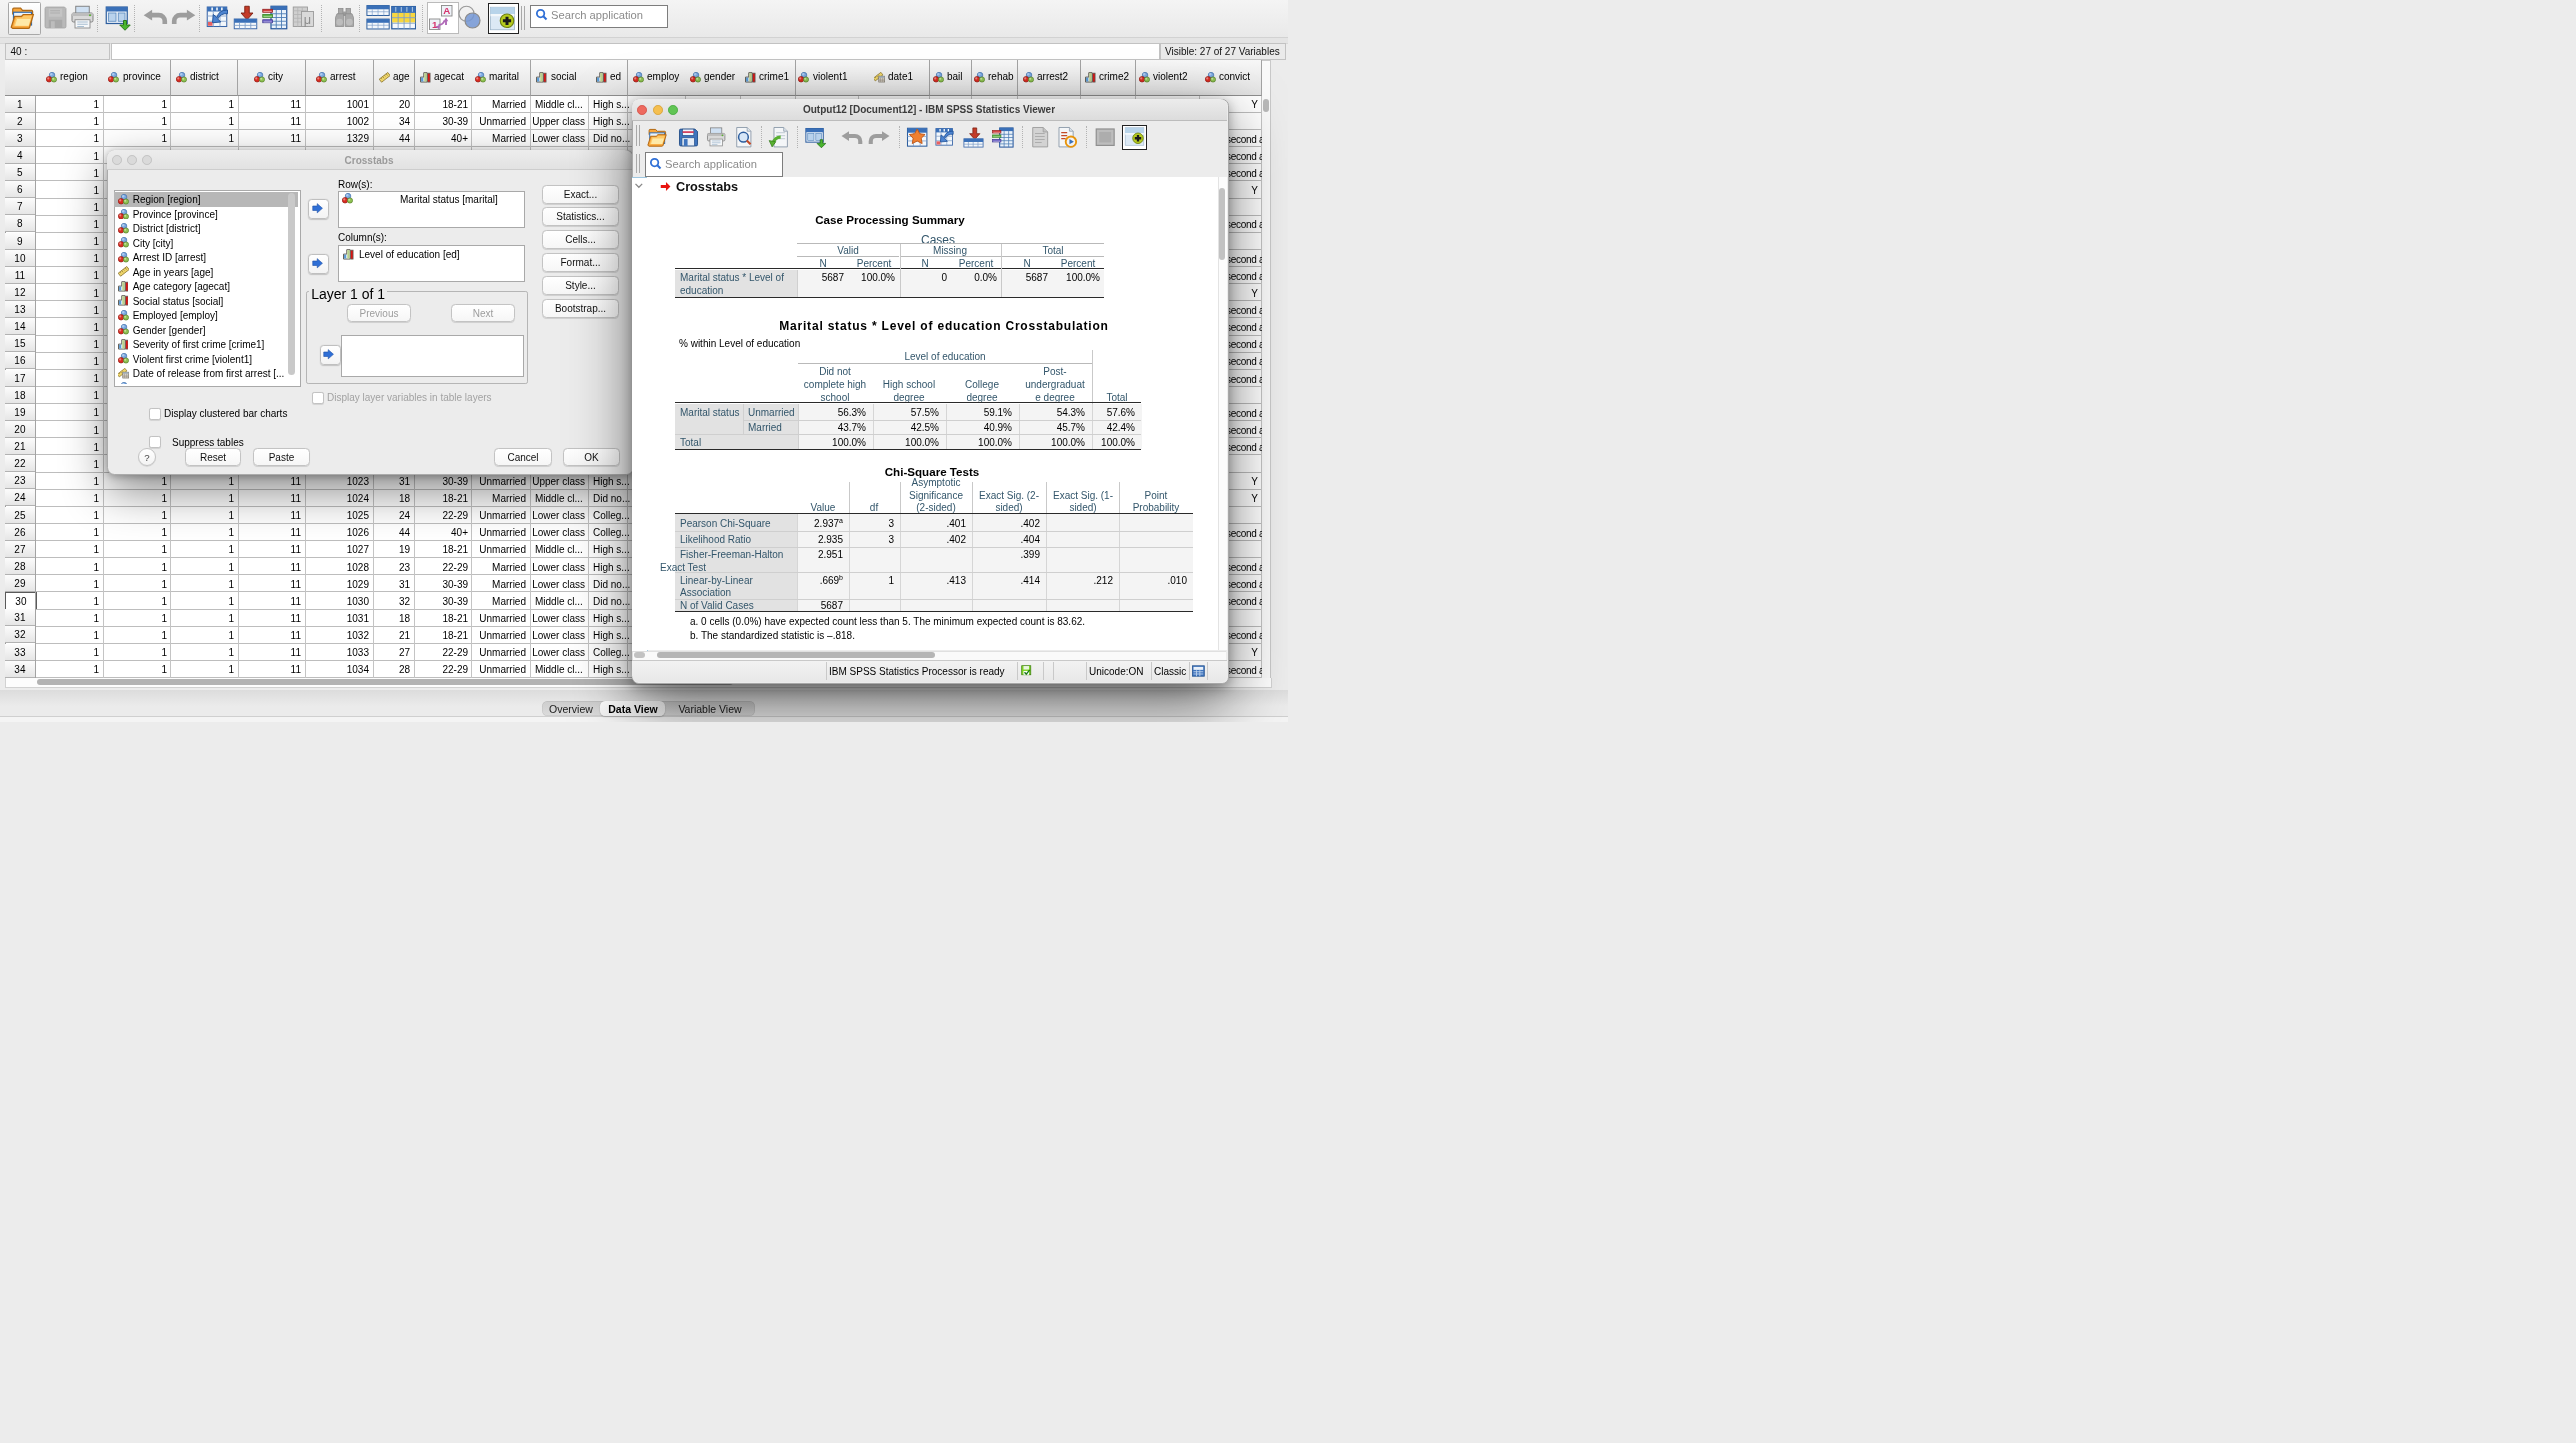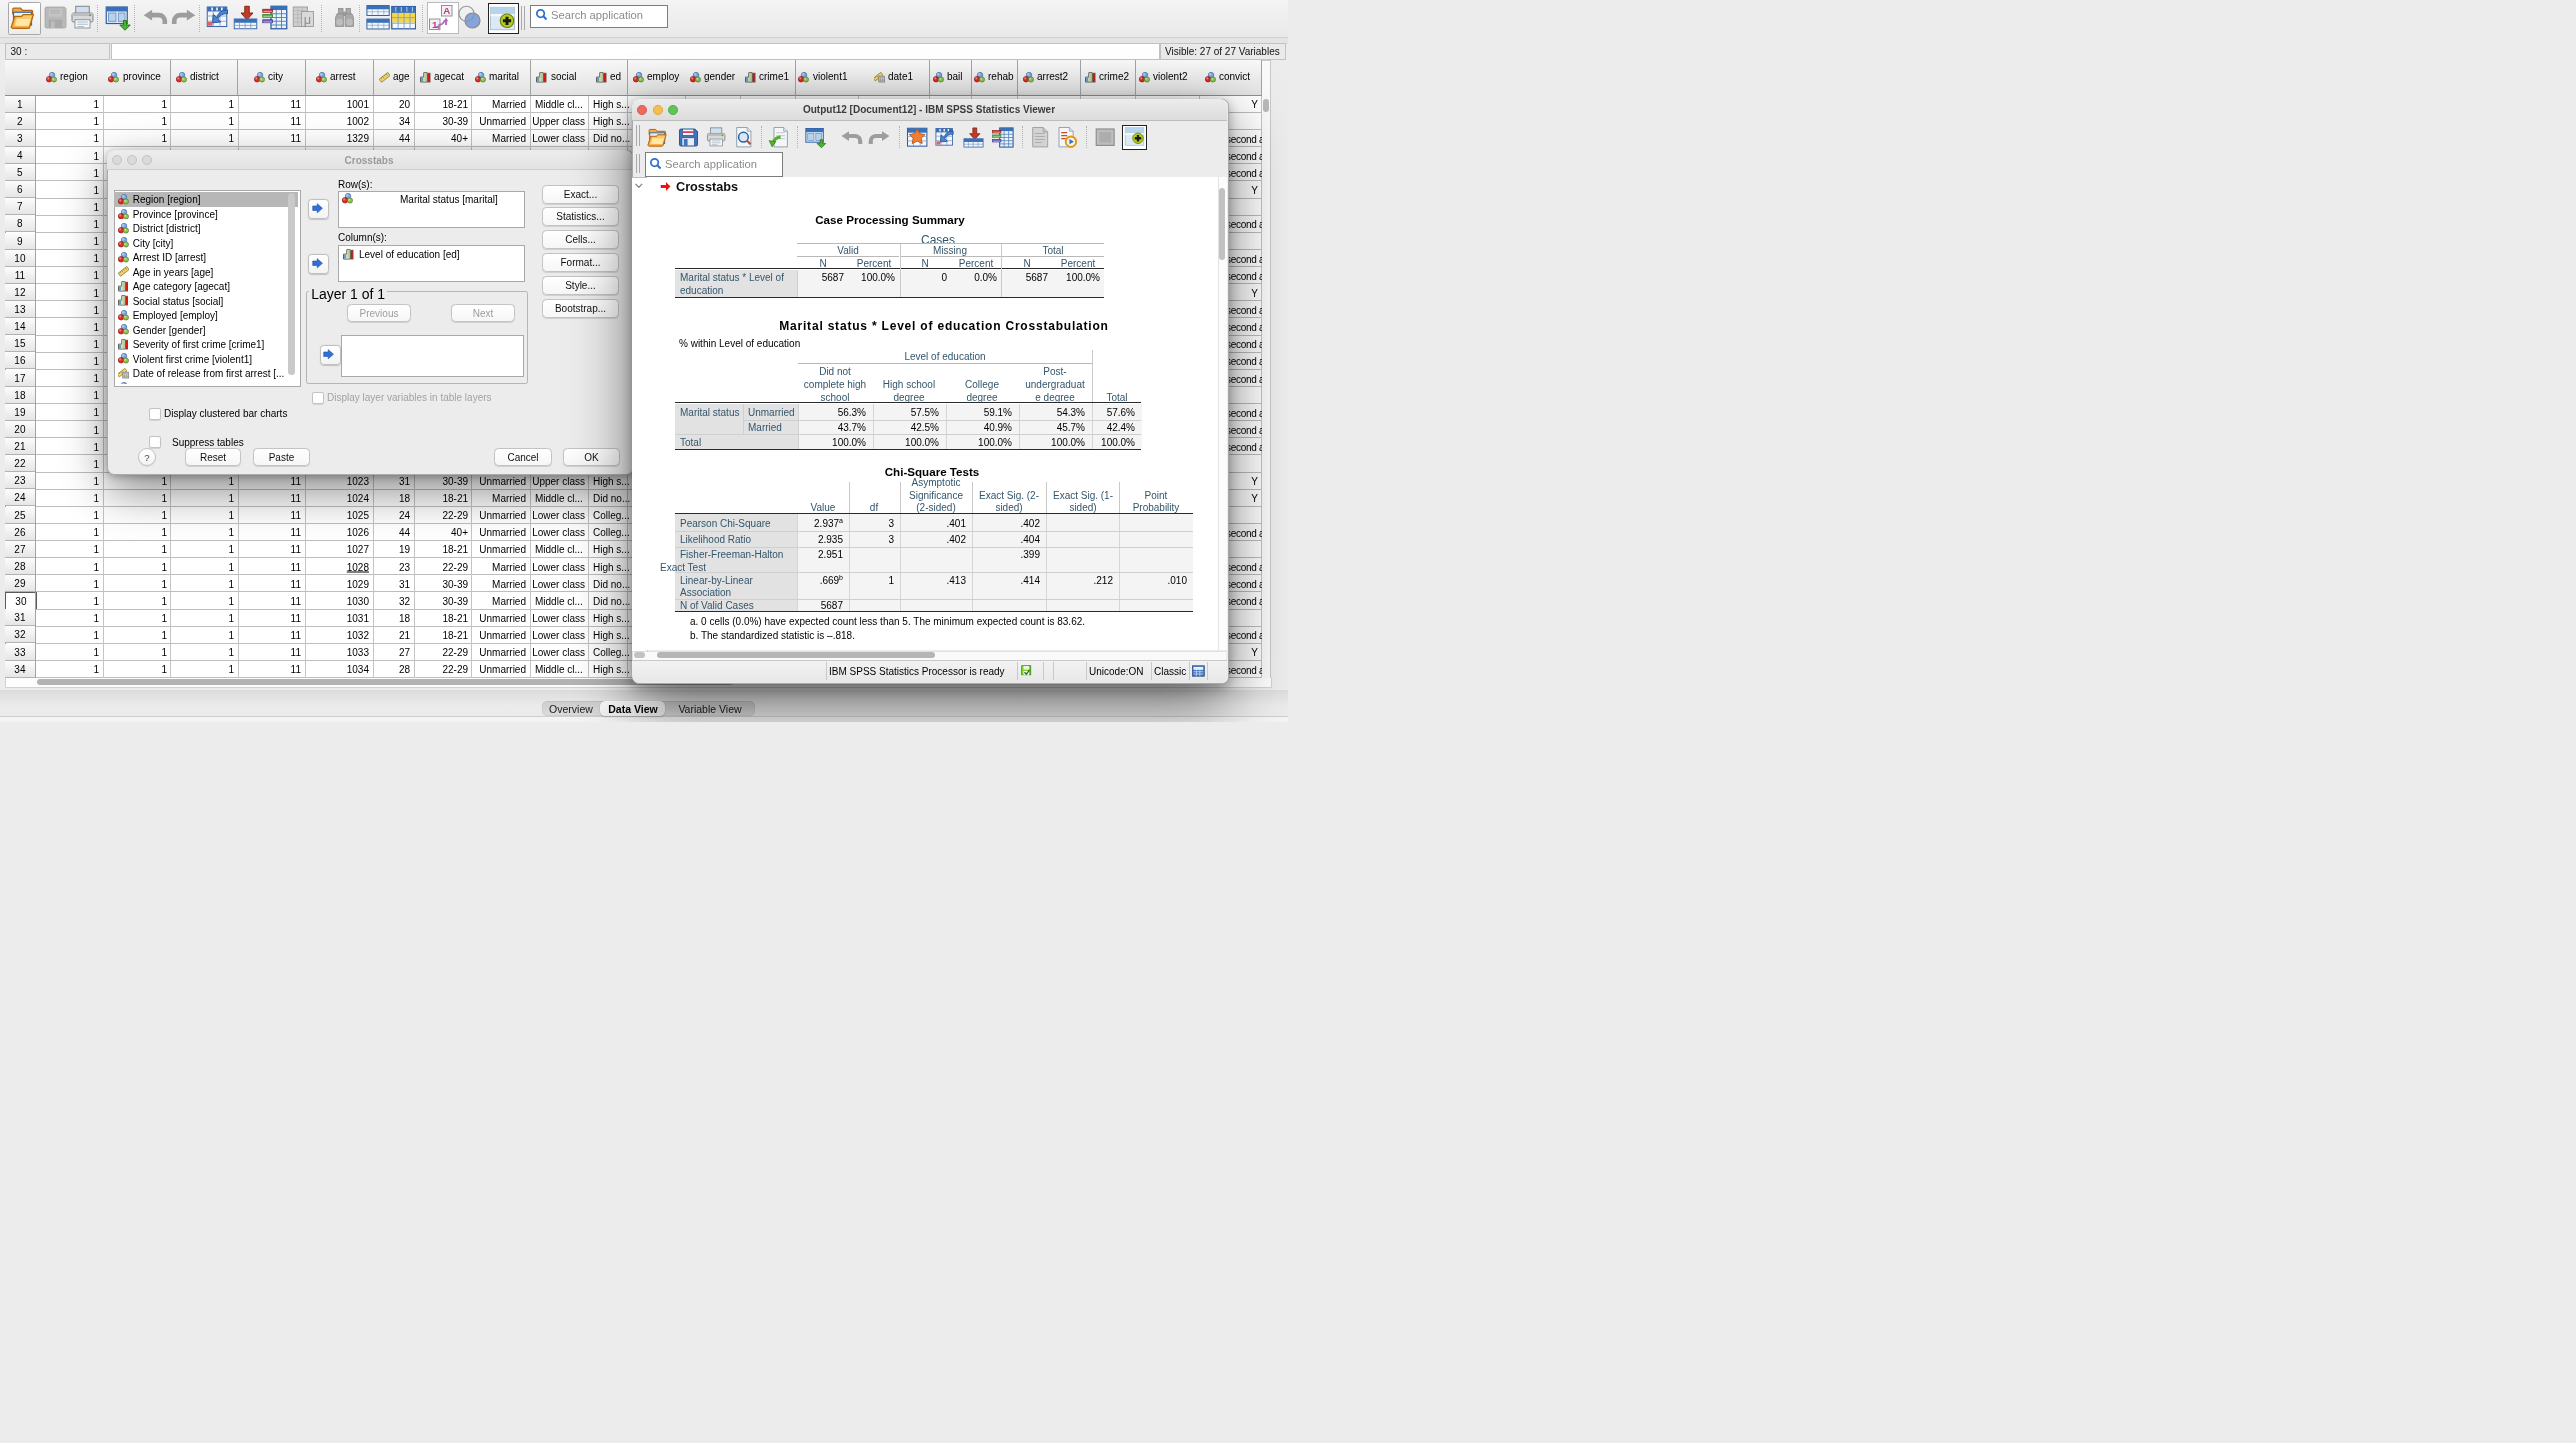--- a/index.html
+++ b/index.html
@@ -143,21 +143,21 @@
     <path d="M24 15.5 v11 M18.5 21 h11" stroke="#1a1a1a" stroke-width="4"></path>
   </svg>
 <div class="a" style="left:521px;top:6px;height:24px;border-left:0.7px solid #a9a9a9;border-right:0.7px solid #a9a9a9;width:1.5px;"></div>
 <div class="a" style="left:530px;top:4.5px;width:136px;height:21px;background:#fff;border:1.5px solid #7d7d7d;"></div>
 <svg class="a" style="left:535px;top:8.2px" width="13.4" height="13.4" viewBox="0 0 18 18">
     <circle cx="7.5" cy="7.5" r="5" fill="none" stroke="#2f6fd6" stroke-width="2.4"></circle>
     <path d="M11.2 11.2 l4.3 4.3" stroke="#2f6fd6" stroke-width="2.8"></path>
   </svg>
 <div class="tx vc" style="left:551px;top:15.3px;font-size:11.2px;color:#8b8b8b;">Search application</div>
 <div class="a" style="left:4.9px;top:43px;width:103px;height:15px;background:#eaeaea;border:0.7px solid #c2c2c2;"></div>
-<div class="tx vc" style="left:10.5px;top:51px;font-size:10px;color:#111;">30 :</div>
+<div class="tx vc" style="left:10.5px;top:51px;font-size:10px;color:#111;">40 :</div>
 <div class="a" style="left:111px;top:43px;width:1047px;height:15px;background:#fff;border:0.7px solid #c2c2c2;"></div>
 <div class="a" style="left:1160px;top:43px;width:124px;height:15px;background:#eaeaea;border:0.7px solid #c2c2c2;"></div>
 <div class="tx vc" style="left:1165px;top:51px;font-size:10px;color:#111;">Visible: 27 of 27 Variables</div>
 <div class="a" style="left:4.9px;top:60px;width:1257px;height:618px;border:0.7px solid #9c9c9c;background:#fff;"></div>
 <div class="a" style="left:4.9px;top:60px;width:31px;height:35px;background:linear-gradient(#f8f8f8,#e2e2e2);border-right:0.7px solid #a3a3a3;border-bottom:0.7px solid #8e8e8e;"></div>
 <div class="a" style="left:36px;top:60px;width:67px;height:35px;background:linear-gradient(#f8f8f8,#e2e2e2);border-right:0.7px solid #a3a3a3;border-bottom:0.7px solid #8e8e8e;"></div>
 <svg style="position:absolute;left:46px;top:72px" width="11.2" height="10.5" viewBox="0 0 15 14">
     <circle cx="8.1" cy="4.1" r="3.7" fill="#79a7e0" stroke="#3f6fa8" stroke-width="0.9"></circle>
     <circle cx="7" cy="3" r="1.6" fill="#b9d2f2" opacity="0.8"></circle>
     <circle cx="4.1" cy="9.7" r="3.7" fill="#d92b21" stroke="#8f1610" stroke-width="0.9"></circle>
@@ -610,21 +610,21 @@
 <div class="tx rt" style="left:369px;top:549px;font-size:10px;color:#000;">1027</div>
 <div class="tx rt" style="left:410px;top:549px;font-size:10px;color:#000;">19</div>
 <div class="tx rt" style="left:468px;top:549px;font-size:10px;color:#000;">18-21</div>
 <div class="tx rt" style="left:526px;top:549px;font-size:10px;color:#000;">Unmarried</div>
 <div class="tx vc" style="left:535px;top:549px;font-size:10px;color:#000;">Middle cl...</div>
 <div class="tx vc" style="left:593px;top:549px;font-size:10px;color:#000;">High s...</div>
 <div class="tx rt" style="left:99px;top:567px;font-size:10px;color:#000;">1</div>
 <div class="tx rt" style="left:167px;top:567px;font-size:10px;color:#000;">1</div>
 <div class="tx rt" style="left:234px;top:567px;font-size:10px;color:#000;">1</div>
 <div class="tx rt" style="left:301px;top:567px;font-size:10px;color:#000;">11</div>
-<div class="tx rt" style="left:369px;top:567px;font-size:10px;color:#000;text-decoration:underline;">1028</div>
+<div class="tx rt" style="left:369px;top:567px;font-size:10px;color:#000;">1028</div>
 <div class="tx rt" style="left:410px;top:567px;font-size:10px;color:#000;">23</div>
 <div class="tx rt" style="left:468px;top:567px;font-size:10px;color:#000;">22-29</div>
 <div class="tx rt" style="left:526px;top:567px;font-size:10px;color:#000;">Married</div>
 <div class="tx rt" style="left:585px;top:567px;font-size:10px;color:#000;">Lower class</div>
 <div class="tx vc" style="left:593px;top:567px;font-size:10px;color:#000;">High s...</div>
 <div class="a" style="left:1226px;top:558px;width:36px;height:17px;overflow:hidden;">
     <div class="tx vc" style="left:0px;top:8.6px;font-size:10px;letter-spacing:-0.3px;">second a</div>
   </div>
 <div class="tx rt" style="left:99px;top:584px;font-size:10px;color:#000;">1</div>
 <div class="tx rt" style="left:167px;top:584px;font-size:10px;color:#000;">1</div>

